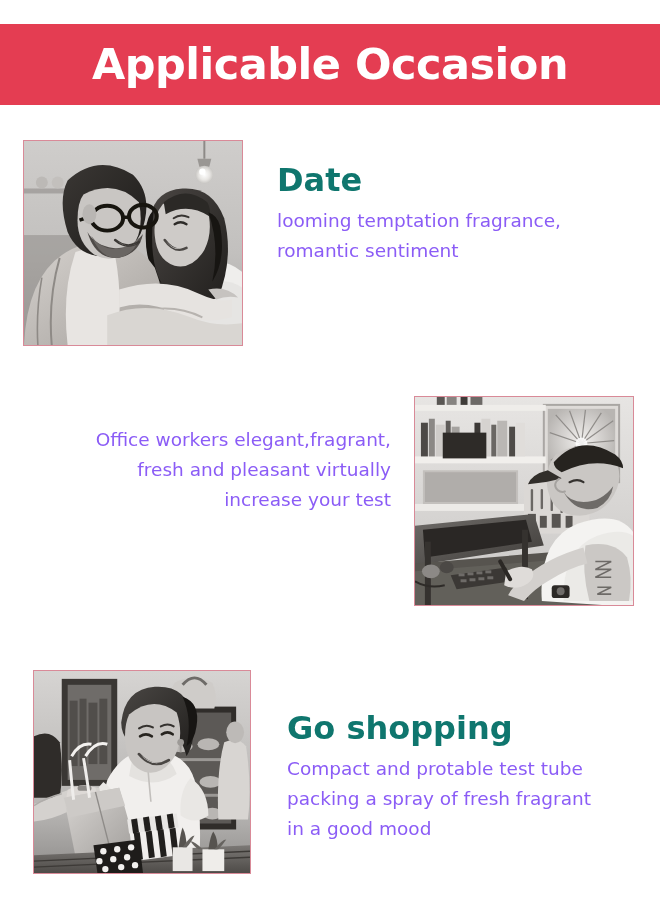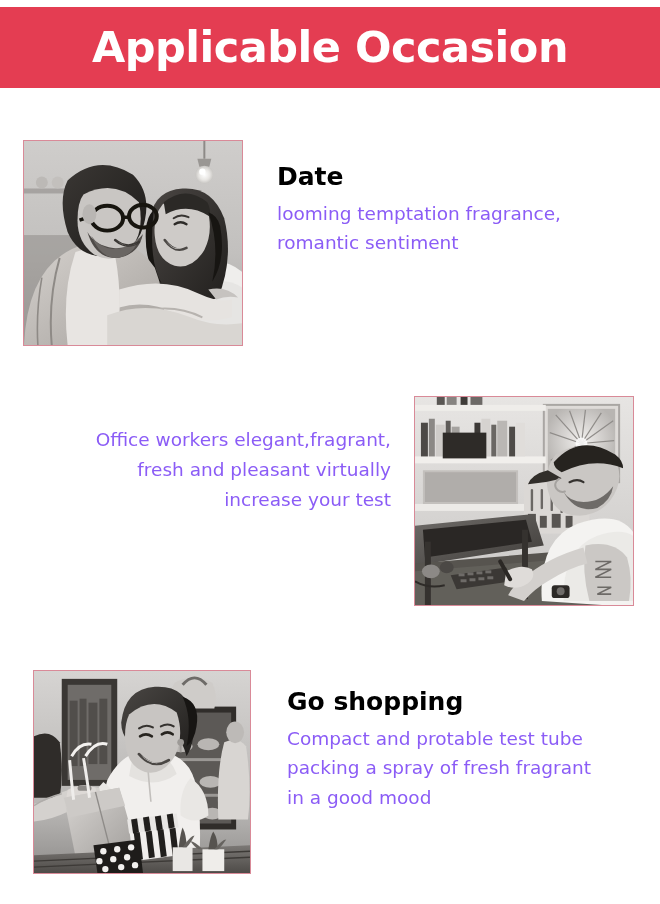--- a/index.html
+++ b/index.html
@@ -13,21 +13,21 @@
     font-family: "Liberation Sans", sans-serif;
     color: #1a1a1a;
     overflow: hidden;
     position: relative;
   }
 
   
   .banner {
     position: absolute;
     left: 0;
-    top: 7px;
+    top: 24px;
     width: 660px;
     height: 81px;
     background: #e43d52;
     display: flex;
     align-items: center;
     justify-content: center;
   }
   .banner-title {
     color: #ffffff;
     font-family: "DejaVu Sans", sans-serif;
@@ -50,23 +50,23 @@
     background: #bdbdbd;
     overflow: hidden;
   }
   .photo-frame svg { display: block; width: 100%; height: 100%; }
 
   .text-block {
     position: absolute;
   }
   .sec-title {
     font-family: "DejaVu Sans", sans-serif;
-    font-size: 25px;
+    font-size: 32px;
     font-weight: bold;
-    color: #000000;
+    color: #0f766e;
     line-height: 1.1;
     margin: 0 0 8px 0;
   }
   .sec-body {
     font-family: "DejaVu Sans", sans-serif;
     font-size: 18.5px;
     font-weight: normal;
     color: #8b5cf6;
     line-height: 1.62;
     margin: 0;
@@ -79,21 +79,21 @@
   
   #sec-date .photo-frame { left: 23px;  top: 140px; width: 220px; height: 206px; }
   #sec-date .text-block  { left: 277px; top: 163px; width: 380px; }
 
   
   #sec-work .photo-frame { left: 414px; top: 396px; width: 220px; height: 210px; }
   #sec-work .text-block  { left: 20px;  top: 425px; width: 371px; }
 
   
   #sec-shopping .photo-frame { left: 33px;  top: 670px; width: 218px; height: 204px; }
-  #sec-shopping .text-block  { left: 287px; top: 688px; width: 370px; }
+  #sec-shopping .text-block  { left: 287px; top: 711px; width: 370px; }
 </style>
 </head>
 <body>
 
 <div class="banner">
   <div class="banner-title">Applicable Occasion</div>
 </div>
 
 <div class="section" id="sec-date">
 

